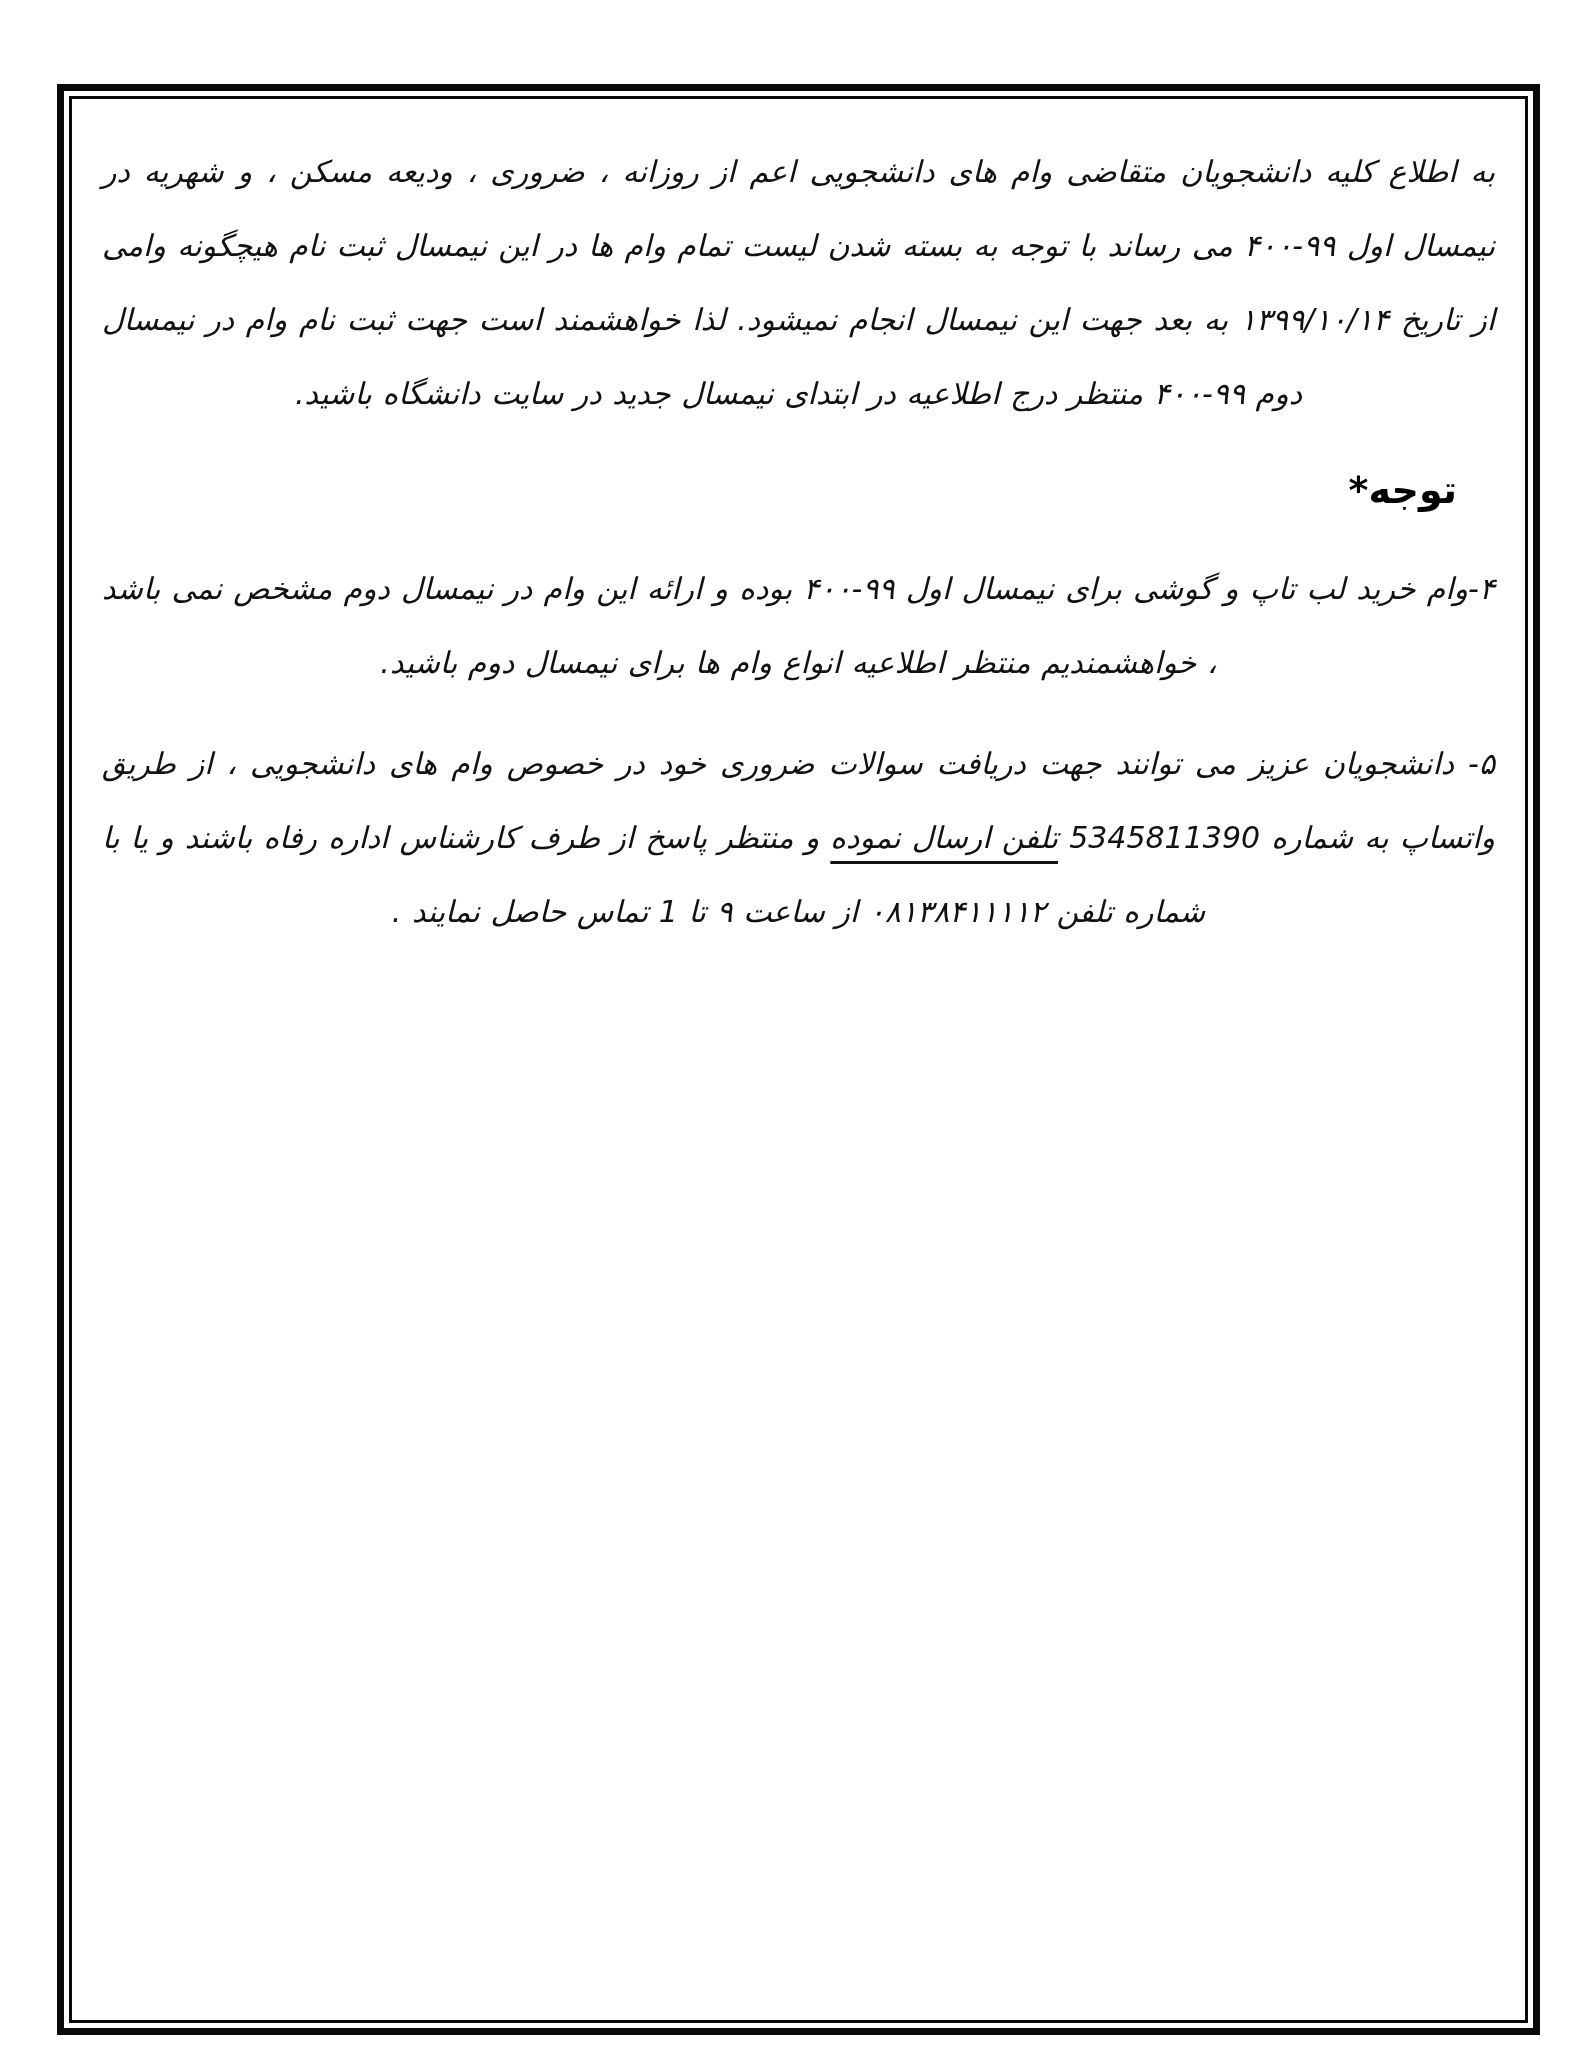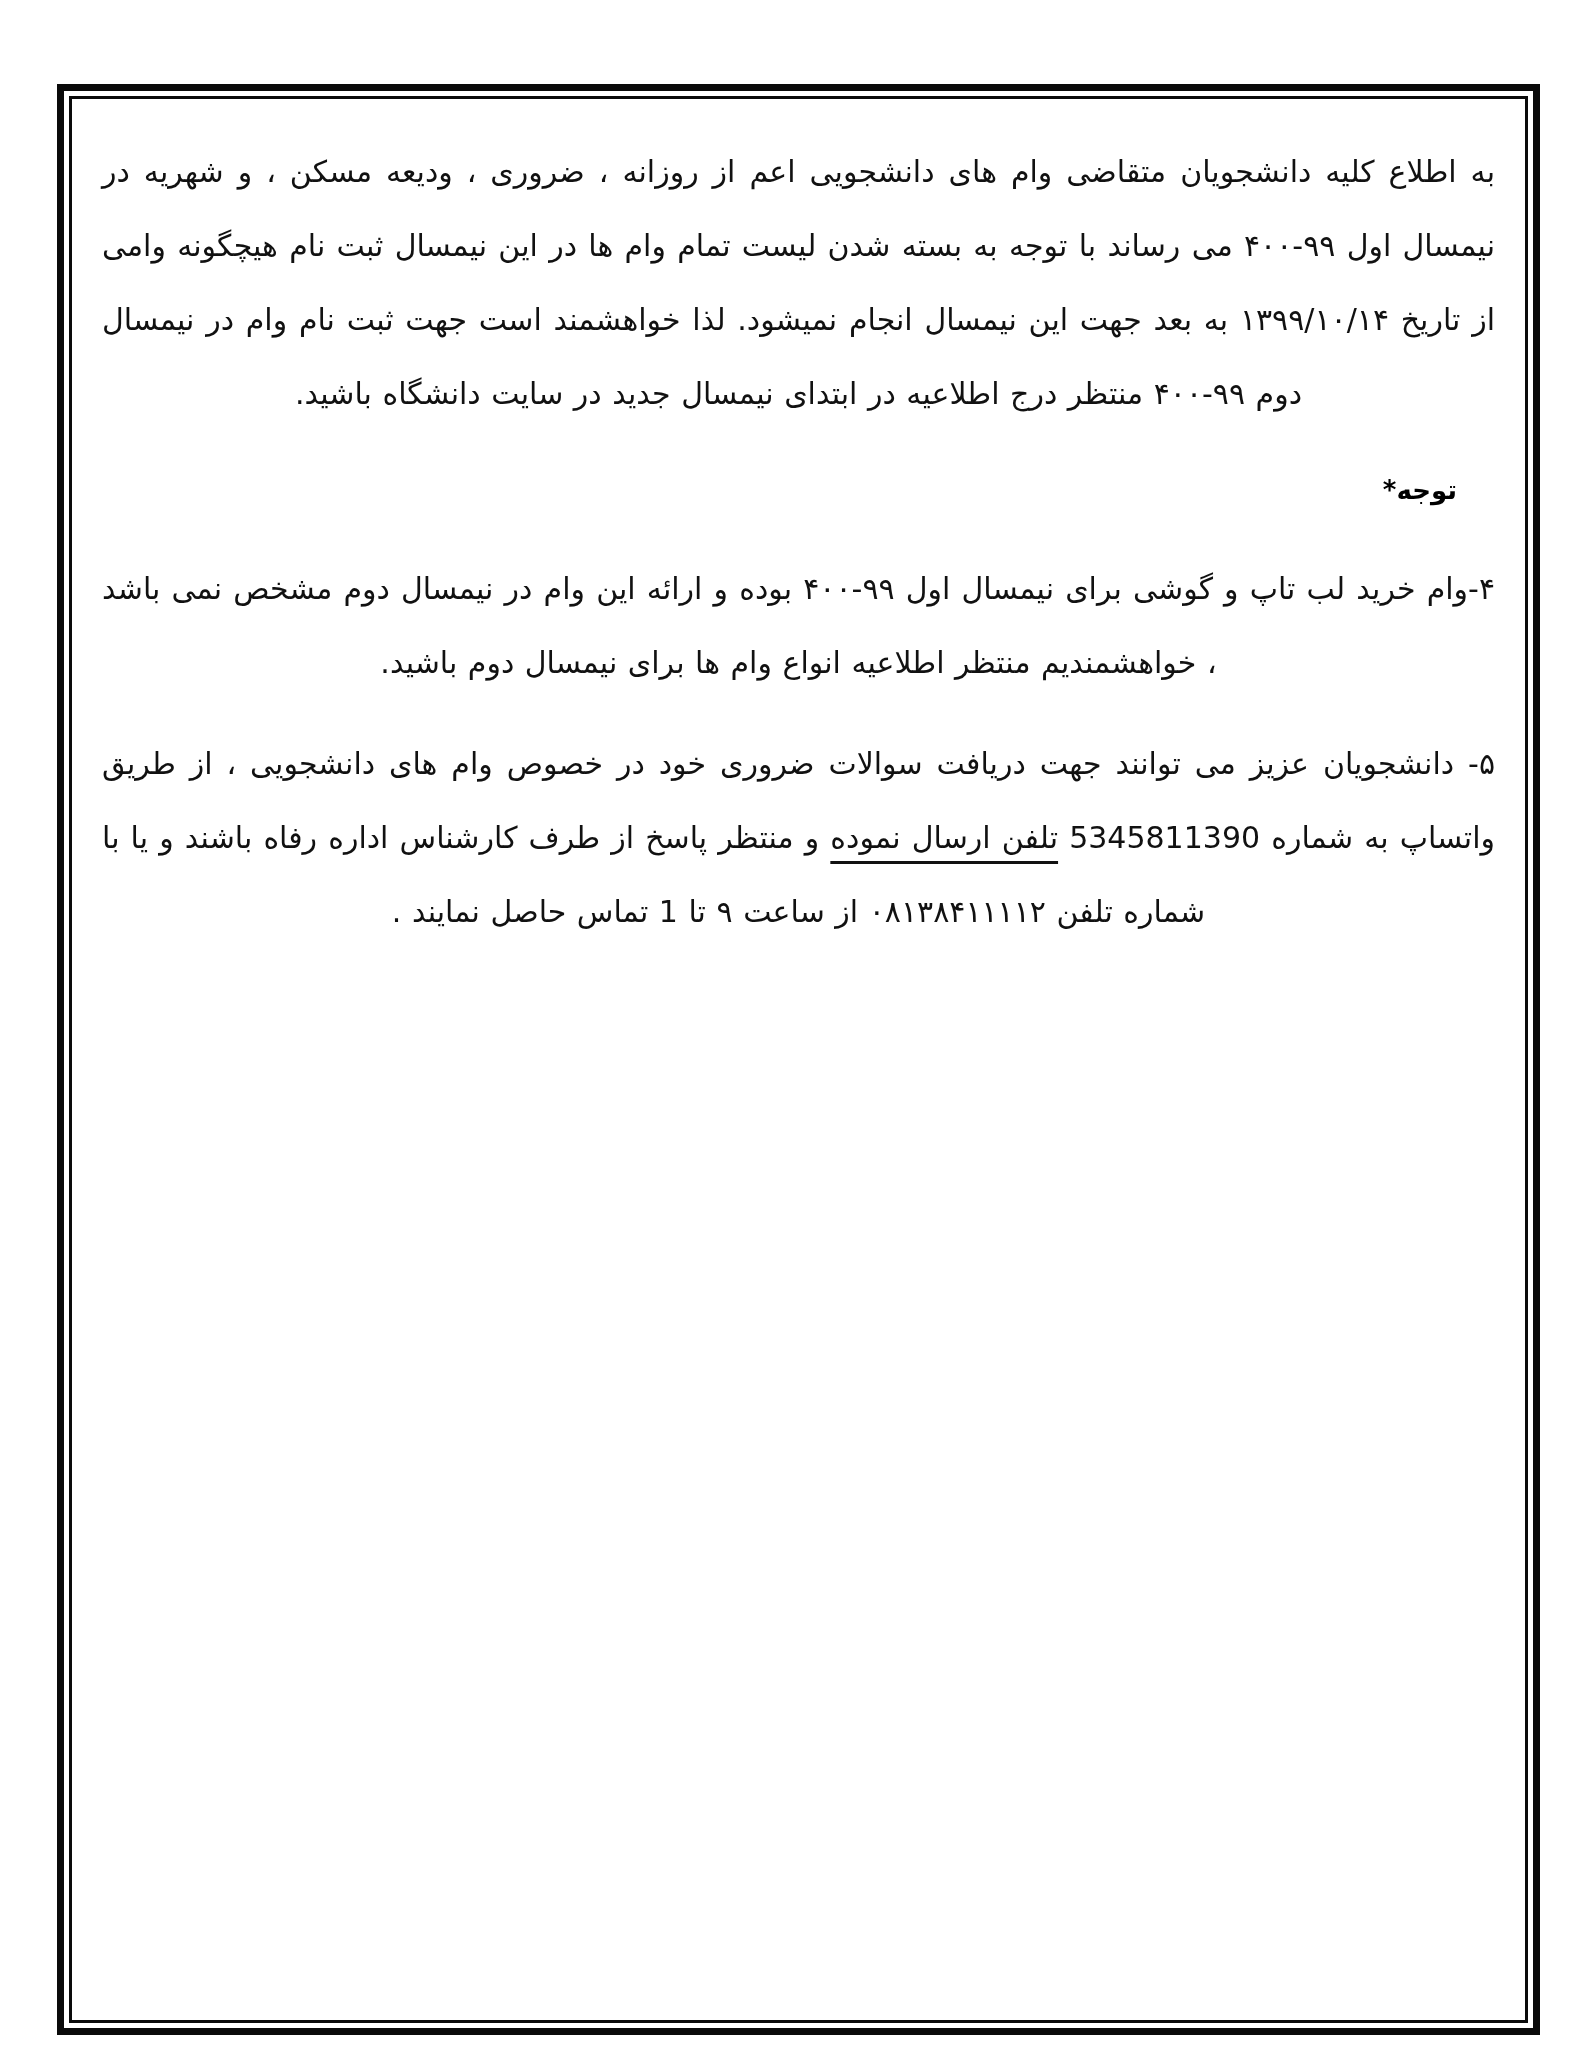--- a/index.html
+++ b/index.html
@@ -40,23 +40,24 @@
     unicode-bidi: embed;
     color: #111111;
     font-size: 30px;
     line-height: 74px;
   }
   .para {
     margin: 0 0 27px 0;
     text-align: justify;
     text-align-last: center;
     word-spacing: 1px;
+    font-style: italic;
   }
   .note-heading {
-    font-size: 26px;
+    font-size: 38px;
     font-weight: bold;
     line-height: 64px;
     text-align: right;
     text-align-last: right;
     margin: 8px 38px 30px 0;
     color: #000000;
   }
   .u {
     text-decoration: underline;
     text-decoration-thickness: 3px;

